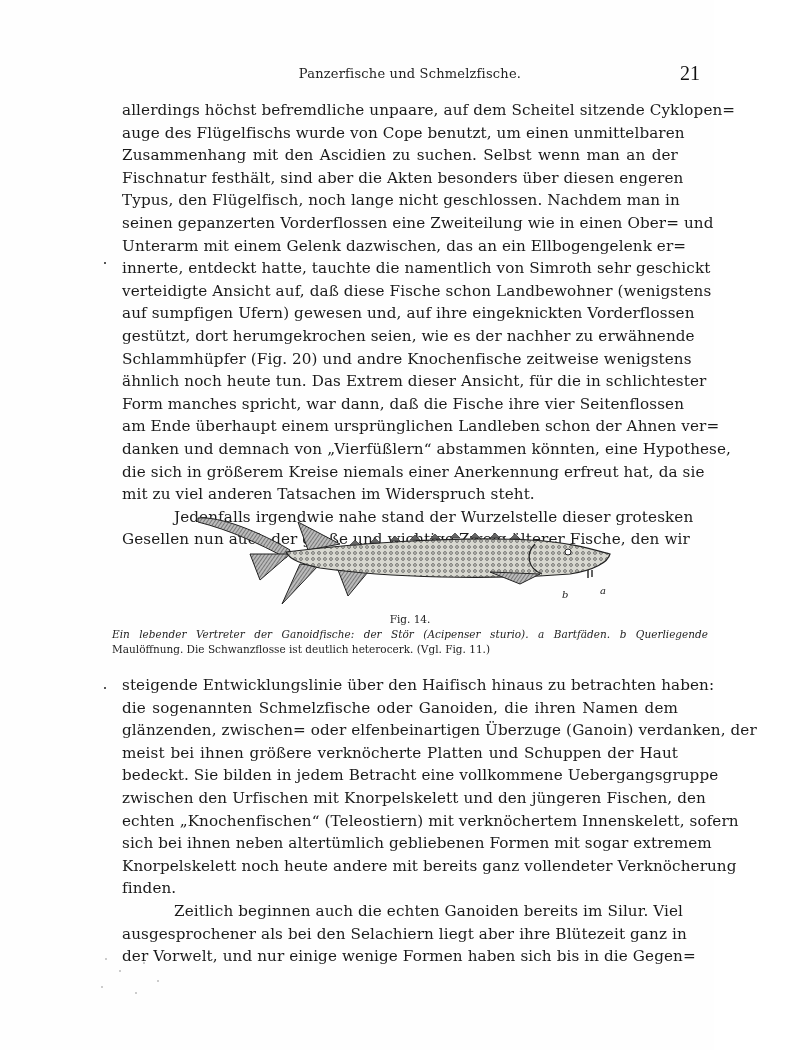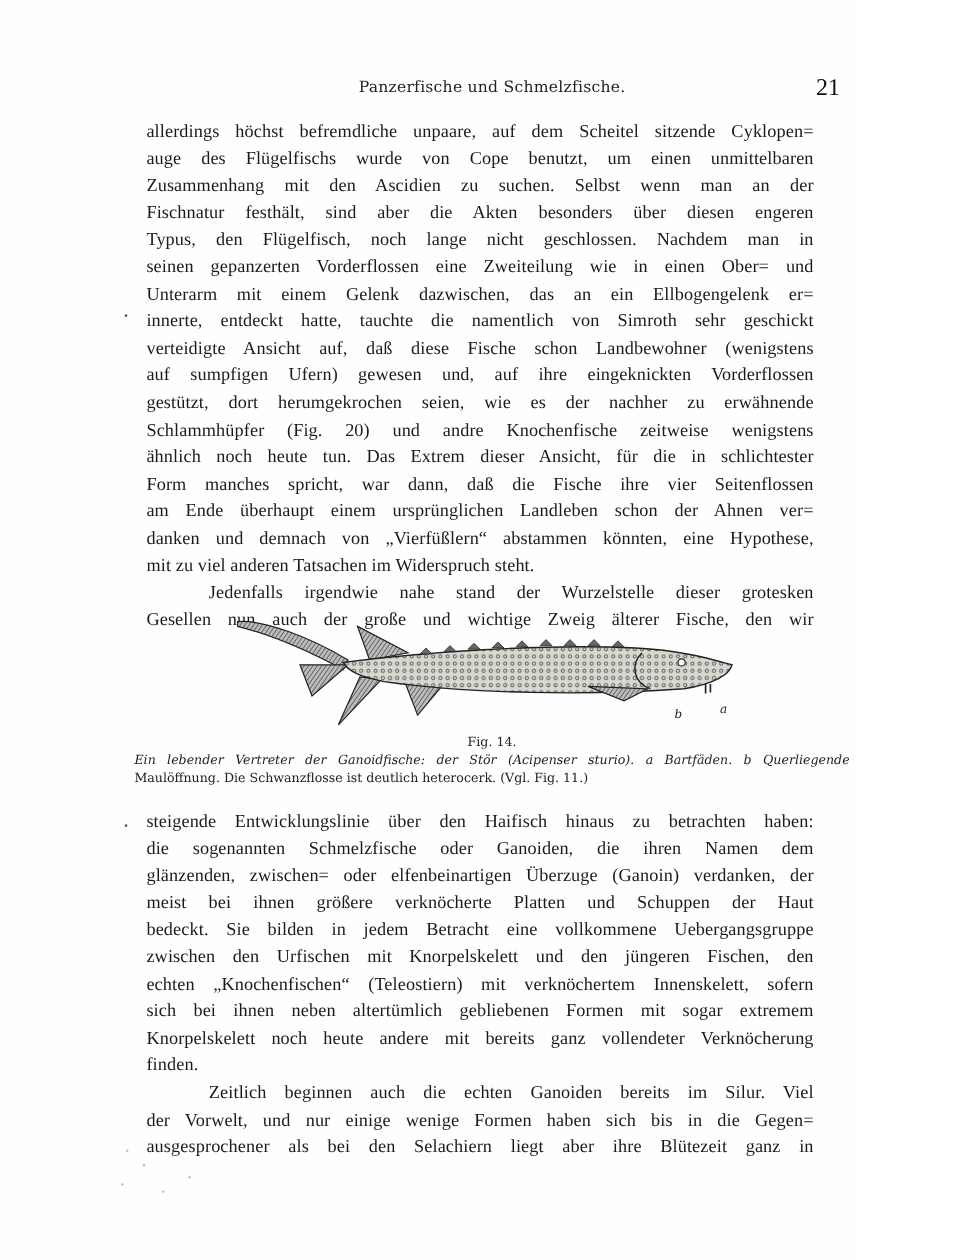--- a/index.html
+++ b/index.html
@@ -18,21 +18,20 @@
     font-size: 13px; top: 4px; letter-spacing: 0.2px; color: #222;
   }
   .page-number {
     position: absolute; right: 0; top: 0; font-family: "Liberation Serif", serif;
     font-size: 20px; color: #111;
   }
   .body-text {
     position: absolute; left: 122px; width: 556px;
     font-size: 15.2px; line-height: 22.6px; text-align: justify;
     letter-spacing: 0.1px;
-    font-family: Liberation Serif, serif;
   }
   .body-text .line {
     display: block; white-space: nowrap; text-align-last: justify; text-align: justify;
     height: 22.6px; overflow: visible;
   }
   .body-text .line.last { text-align-last: left; }
   .body-text .line.indent { padding-left: 52px; }
   #para1 { top: 99px; }
   #para3 { top: 674px; }
   .fig {
@@ -74,20 +73,21 @@
         <span class="line">Unterarm mit einem Gelenk dazwischen, das an ein Ellbogengelenk er=</span>
         <span class="line">innerte, entdeckt hatte, tauchte die namentlich von Simroth sehr geschickt</span>
         <span class="line">verteidigte Ansicht auf, daß diese Fische schon Landbewohner (wenigstens</span>
         <span class="line">auf sumpfigen Ufern) gewesen und, auf ihre eingeknickten Vorderflossen</span>
         <span class="line">gestützt, dort herumgekrochen seien, wie es der nachher zu erwähnende</span>
         <span class="line">Schlammhüpfer (Fig. 20) und andre Knochenfische zeitweise wenigstens</span>
         <span class="line">ähnlich noch heute tun. Das Extrem dieser Ansicht, für die in schlichtester</span>
         <span class="line">Form manches spricht, war dann, daß die Fische ihre vier Seitenflossen</span>
         <span class="line">am Ende überhaupt einem ursprünglichen Landleben schon der Ahnen ver=</span>
         <span class="line">danken und demnach von „Vierfüßlern“ abstammen könnten, eine Hypothese,</span>
+        <span class="line">die sich in größerem Kreise niemals einer Anerkennung erfreut hat, da sie</span>
         <span class="line last">mit zu viel anderen Tatsachen im Widerspruch steht.</span>
       </div>
     <div id="p1">
         <span class="line indent">Jedenfalls irgendwie nahe stand der Wurzelstelle dieser grotesken</span>
         <span class="line">Gesellen nun auch der große und wichtige Zweig älterer Fische, den wir</span>
       </div>
   </div>
 
   <svg class="fig" viewBox="0 0 430 96">
     <defs>
@@ -148,22 +148,22 @@
         <span class="line">meist bei ihnen größere verknöcherte Platten und Schuppen der Haut</span>
         <span class="line">bedeckt. Sie bilden in jedem Betracht eine vollkommene Uebergangsgruppe</span>
         <span class="line">zwischen den Urfischen mit Knorpelskelett und den jüngeren Fischen, den</span>
         <span class="line">echten „Knochenfischen“ (Teleostiern) mit verknöchertem Innenskelett, sofern</span>
         <span class="line">sich bei ihnen neben altertümlich gebliebenen Formen mit sogar extremem</span>
         <span class="line">Knorpelskelett noch heute andere mit bereits ganz vollendeter Verknöcherung</span>
         <span class="line last">finden.</span>
       </div>
     <div id="p3">
         <span class="line indent">Zeitlich beginnen auch die echten Ganoiden bereits im Silur. Viel</span>
+        <span class="line">ausgesprochener als bei den Selachiern liegt aber ihre Blütezeit ganz in</span>
         <span class="line">der Vorwelt, und nur einige wenige Formen haben sich bis in die Gegen=</span>
-        <span class="line">ausgesprochener als bei den Selachiern liegt aber ihre Blütezeit ganz in</span>
       </div>
   </div>
 
   <div class="specks">
     <span class="speck" style="left:10px;top:8px"></span>
     <span class="speck" style="left:24px;top:20px"></span>
     <span class="speck" style="left:48px;top:12px"></span>
     <span class="speck" style="left:6px;top:36px"></span>
     <span class="speck" style="left:40px;top:42px"></span>
     <span class="speck" style="left:62px;top:30px"></span>

